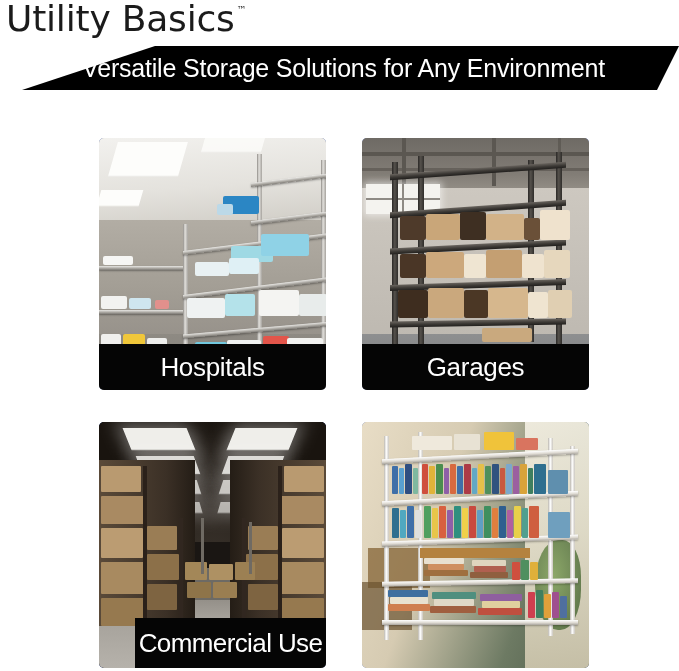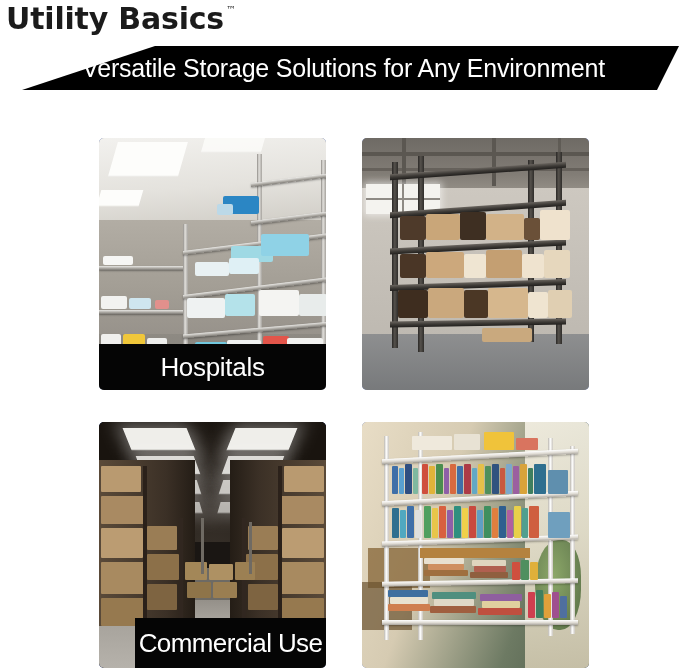--- a/index.html
+++ b/index.html
@@ -20,22 +20,22 @@
   .brand {
     position: absolute;
     left: 6px;
     top: 1px;
     display: flex;
     align-items: flex-start;
     line-height: 1;
   }
   .brand-name {
     font-family: "DejaVu Sans", sans-serif;
-    font-size: 30px;
-    font-weight: 700;
+    font-size: 36px;
+    font-weight: 400;
     color: #1b1b1b;
     letter-spacing: -0.2px;
     line-height: 36px;
   }
   .brand-tm {
     font-family: "DejaVu Sans", sans-serif;
     font-size: 10px;
     font-weight: 400;
     color: #2a2a2a;
     line-height: 10px;
@@ -331,20 +331,21 @@
         <div class="bx" style="left:36px;  top:152px; width:30px; height:28px; background:#3e2d1f;"></div>
         <div class="bx" style="left:66px;  top:150px; width:36px; height:30px; background:#caa87d;"></div>
         <div class="bx" style="left:102px; top:152px; width:24px; height:28px; background:#4b3725;"></div>
         <div class="bx" style="left:126px; top:150px; width:40px; height:30px; background:#d6b78d;"></div>
         <div class="bx" style="left:166px; top:154px; width:20px; height:26px; background:#efe4d0;"></div>
         <div class="bx" style="left:186px; top:152px; width:24px; height:28px; background:#e0cfb2;"></div>
 
         <div class="bx" style="left:120px; top:190px; width:50px; height:14px; background:#c9a97e;"></div>
       </div>
     </div>
+    <div class="tile-label">Garages</div>
   </div>
 
   <div class="tile tile-bottom">
     <div class="photo">
       <div class="sc-com">
         <div class="com-ceil"></div>
         <div class="com-sky" style="left:28px;  top:6px;  width:64px; height:22px; transform:skewX(22deg);"></div>
         <div class="com-sky" style="left:40px;  top:34px; width:58px; height:18px; transform:skewX(20deg); opacity:.9;"></div>
         <div class="com-sky" style="left:52px;  top:58px; width:48px; height:14px; transform:skewX(18deg); opacity:.8;"></div>
         <div class="com-sky" style="left:64px;  top:80px; width:38px; height:11px; transform:skewX(16deg); opacity:.7;"></div>

